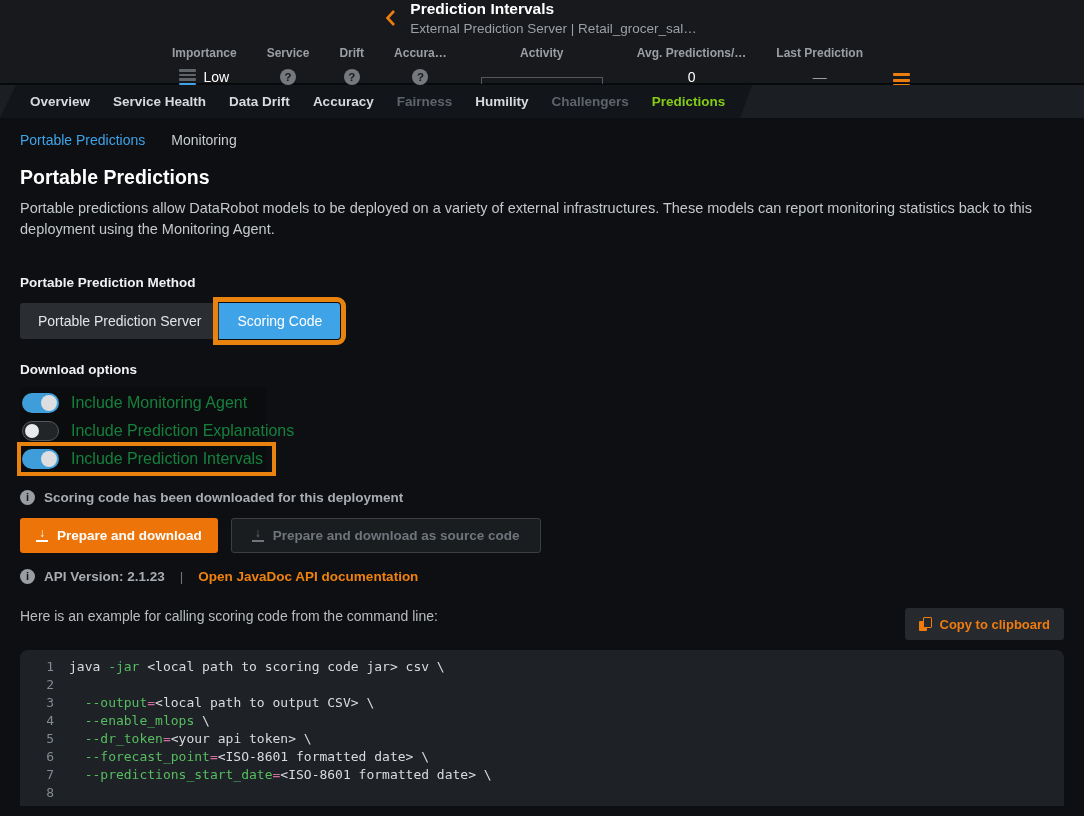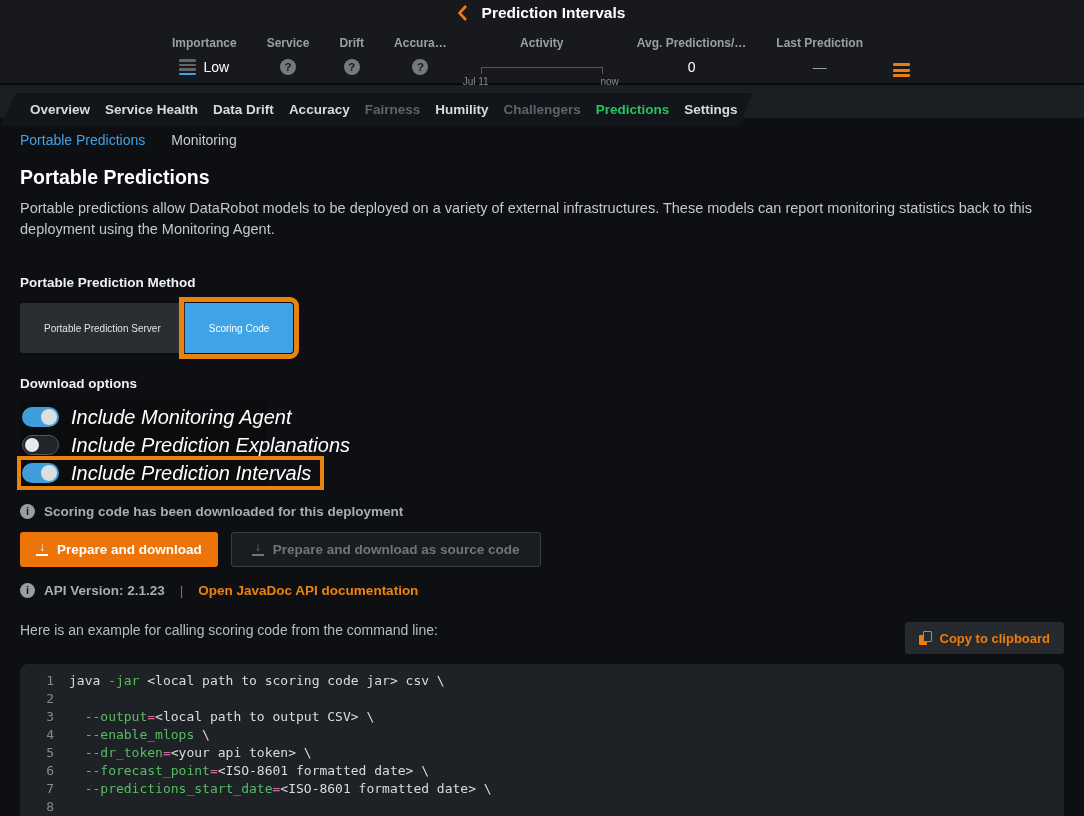--- a/index.html
+++ b/index.html
@@ -46,58 +46,58 @@
   .activity-chart { width:122px; margin-top:8px; }
   .bracket { height:7px; border-top:1.5px solid #54585c; border-left:1.5px solid #54585c; border-right:1.5px solid #54585c; }
   .bracket-labels { display:flex; justify-content:space-between; font-size:10px; color:#84898e; margin:2px -16px 0 -18px; }
 
   .menu-icon { display:flex; flex-direction:column; gap:2.5px; margin-top:27px; cursor:pointer; }
   .menu-icon i { display:block; width:17px; height:3px; background:#ec7d0e; border-radius:1px; }
 
   
   .tab-strip { height:33px; background:#1b1e22; position:relative; }
   .tab-band {
-    position:absolute; left:0; top:8px; height:100%; width:752px;
+    position:absolute; left:0; top:0; height:100%; width:752px;
     background:#121519;
     clip-path:polygon(16px 0, 100% 0, calc(100% - 12px) 100%, 0 100%);
-    display:flex; align-items:center; gap:15px; padding-left:30px;
+    display:flex; align-items:center; gap:23px; padding-left:30px;
   }
   .tab { font-size:13.5px; font-weight:bold; color:#d8dadc; cursor:pointer; white-space:nowrap; }
   .tab.disabled { color:#5f646a; }
-  .tab.active { color:#22c55e;text-align:center; }
+  .tab.active { color:#84cc16;text-align:center; }
 
   
   .content { padding:0 20px; }
 
   .breadcrumb { margin-top:14px; display:flex; gap:26px; font-size:14px; }
   .crumb { color:#c9ccce; cursor:pointer; }
   .crumb.active { color:#3fa3e8; }
 
   h1.page-title { margin-top:18px; font-size:19.5px; font-weight:bold; color:#ffffff; }
   .page-desc { margin-top:9px; font-size:14.5px; line-height:21px; color:#c5c8ca; max-width:1046px; }
 
   .section-label { font-size:13.5px; font-weight:bold; color:#f0f1f2; }
   .method-label { margin-top:35px; }
 
   .btn-group { margin-top:13px; display:flex; align-items:center; }
   .seg-btn {
-    height:50px; padding:0 24px; font-size:10px; border:none; cursor:pointer;
+    height:36px; padding:0 18px; font-size:14px; border:none; cursor:pointer;
     font-family:"Liberation Sans", sans-serif;
   }
   .seg-btn.unselected { background:#2a2d31; color:#e2e4e6; border-radius:3px 0 0 3px; }
   .seg-btn.selected { background:#3fa3e8; color:#ffffff; border-radius:0 3px 3px 0; }
   .hl-ring { outline:5px solid #e8830f; outline-offset:1px; position:relative; z-index:2; }
 
   .method-caption { margin-top:15px; font-size:14px; color:#8f959a; }
 
   .download-label { margin-top:23px; }
   .toggles { margin-top:10px; width:246px; background:#0b0c0e; padding:2px 0; }
   .toggle-row { display:flex; align-items:center; gap:12px; height:28px; padding:0 8px 0 2px; width:fit-content; }
   .toggle-row.hl { outline:4px solid #e8830f; outline-offset:-1px; padding-right:10px; }
-  .toggle-label { font-size:20px; color:#ffffff; white-space:nowrap;font-style:italic; }
+  .toggle-label { font-size:16px; color:#15803d; white-space:nowrap; }
   .switch { width:37px; height:20px; border-radius:10px; position:relative; cursor:pointer; flex:none; }
   .switch.on { background:#3f9ed9; }
   .switch.on .knob { position:absolute; right:2px; top:2px; width:16px; height:16px; border-radius:50%; background:#dcdee0; }
   .switch.off { background:#222528; border:1.5px solid #53575b; }
   .switch.off .knob { position:absolute; left:1.5px; top:1.5px; width:14px; height:14px; border-radius:50%; background:#e8eaec; }
 
   .info-row { display:flex; align-items:center; gap:9px; }
   .status-note { margin-top:15px; }
   .info-icon {
     width:15px; height:15px; border-radius:50%; flex:none;
@@ -152,20 +152,21 @@
 
 <div class="header">
   <div class="header-left">
     <span class="back-btn">
       <svg width="11" height="18" viewBox="0 0 11 18">
           <polyline points="9,2 2.5,9 9,16" stroke="#ec7d0e" stroke-width="2.6" fill="none"></polyline>
         </svg>
     </span>
     <div class="title-block">
       <div class="deploy-title">Prediction Intervals</div>
+      <div class="deploy-subtitle">External Prediction Server | Retail_grocer_sal…</div>
     </div>
   </div>
 
   <div class="metrics">
     <div class="metric-col">
       <div class="metric-label">Importance</div>
       <div class="metric-value">
         <span class="importance-icon">
             <i></i>
             <i></i>

